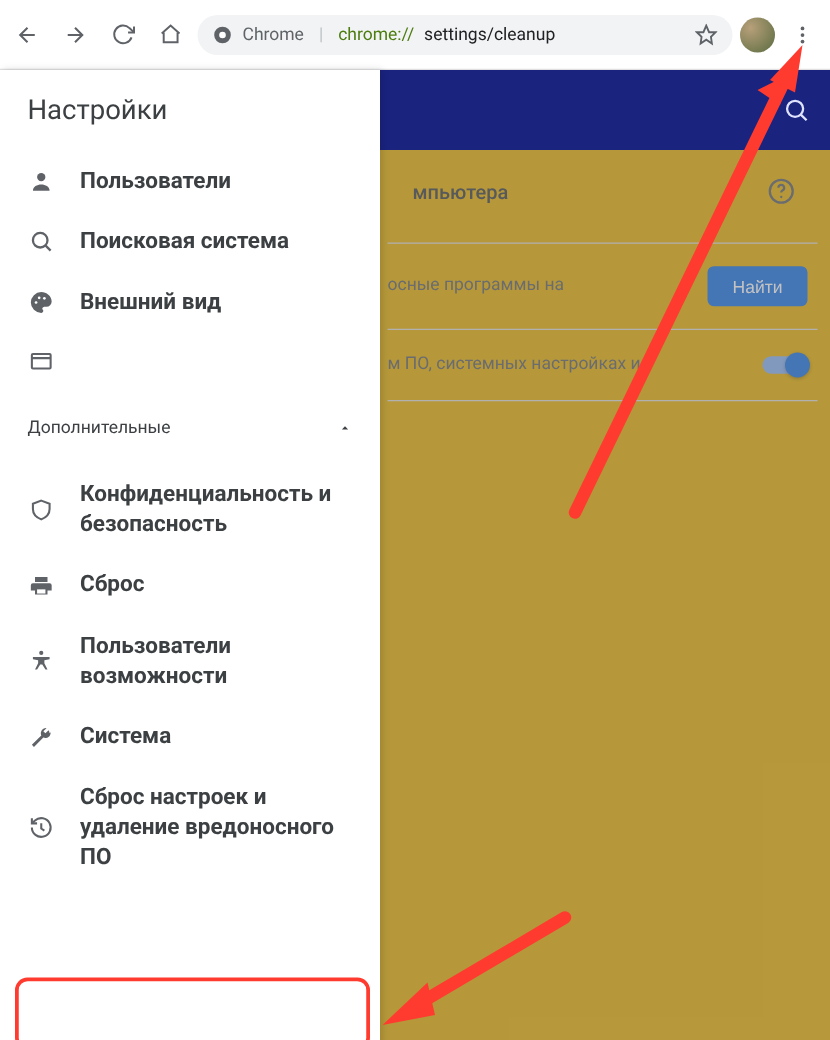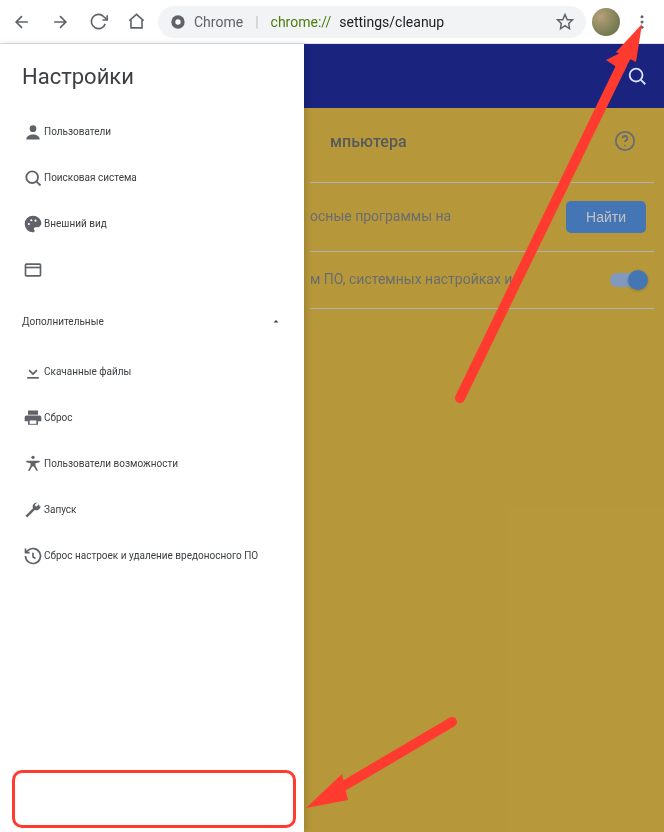--- a/index.html
+++ b/index.html
@@ -1,17 +1,17 @@
 <!DOCTYPE html>
 <html><head>
 <meta charset="utf-8">
 <style>
   * { box-sizing: border-box; margin: 0; padding: 0; }
   html, body { width: 664px; height: 832px; overflow: hidden; font-family: "Segoe UI", Roboto, Arial, sans-serif; background: #fff; }
-  .chrome-toolbar { display: flex; align-items: center; height: 44px; padding: 0 6px; gap: 6px; border-bottom: 1px solid #e0e0e0; }
+  .chrome-toolbar { display: flex; align-items: center; height: 56px; padding: 0 6px; gap: 6px; border-bottom: 1px solid #e0e0e0; }
   .tb-btn { width: 32px; height: 32px; display: flex; align-items: center; justify-content: center; color: #5f6368; border-radius: 50%; }
   .omnibox { flex: 1; height: 32px; background: #f1f3f4; border-radius: 16px; display: flex; align-items: center; padding: 0 12px; gap: 8px; color: #5f6368; font-size: 14px; }
   .omnibox .url-dim { color: #4d7c0f; }
   .omnibox .url-strong { color: #202124; }
   .omnibox .pipe { color: #bdc1c6; margin: 0 4px; }
   .omnibox .chrome-label { color: #5f6368; }
   .avatar { width: 28px; height: 28px; border-radius: 50%; background: radial-gradient(circle at 30% 30%, #b7a07a, #5a6b3f); }
   .star { margin-left: auto; color: #5f6368; }
   .appbar { background: #1a237e; height: 64px; display: flex; align-items: center; padding: 0 16px; color: #fff; }
   .appbar .title { font-size: 20px; flex:1; }
@@ -25,24 +25,24 @@
   .card-row { display:flex; align-items:center; padding: 18px 8px 18px 0; gap:12px; border-bottom:1px solid #e0e0e0; }
   .card-row:last-child { border-bottom:none; }
   .card-text { flex:1; font-size:14px; color:#5f6368; padding-right:4px; line-height:1.4; }
   .find-btn { background:#1a73e8; color:#fff; border:none; border-radius:5px; padding:8px 20px; font-size:14px; font-weight:500; }
   .toggle { width:36px; height:14px; background:#8ab4f8; border-radius:7px; position:relative; }
   .toggle::after { content:""; position:absolute; right:-2px; top:-3px; width:20px; height:20px; background:#1a73e8; border-radius:50%; box-shadow:0 1px 3px rgba(0,0,0,.3); }
   .overlay { position:absolute; top:64px; left:0; right:0; bottom:0; background:rgba(120,120,120,.45); }
   .sidebar { position:absolute; top:0; left:0; width:304px; bottom:0; background:#fff; z-index:5; box-shadow: 2px 0 6px rgba(0,0,0,.15); display:flex; flex-direction:column; }
   .sb-title { padding: 20px 22px 12px; font-size:22px; color:#3c4043; }
   .sb-list { padding: 8px 0; overflow-y:auto; }
-  .sb-item { display:flex; align-items:center; padding: 12px 22px; color:#3c4043; font-size:10px; font-weight:400; border-radius:0 22px 22px 0; margin-right:6px; }
+  .sb-item { display:flex; align-items:center; gap:20px; padding: 12px 22px; color:#3c4043; font-size:18px; font-weight:700; border-radius:0 22px 22px 0; margin-right:6px; }
   .sb-item .ico { width:22px; height:22px; display:flex; align-items:center; justify-content:center; color:#5f6368; flex-shrink:0; }
   .sb-item .lbl { line-height:1.35; }
-  .sb-section { display:flex; align-items:center; padding: 14px 22px; font-size:10px; color:#3c4043; font-weight:400; }
+  .sb-section { display:flex; align-items:center; padding: 14px 22px; font-size:14px; color:#3c4043; font-weight:400; }
   .sb-section .chev { margin-left:auto; }
   .highlight { position:absolute; left:12px; width:284px; border:3px solid #ff3b2f; border-radius:10px; z-index:6; pointer-events:none; }
   .arrow { position:absolute; z-index:7; }
   .arrow line { stroke:#ff3b2f; stroke-width:10; stroke-linecap:round; }
   .arrow polygon { fill:#ff3b2f; }
   svg { display:block; }
 </style>
 </head>
 <body>
 
@@ -175,26 +175,25 @@
       <span>Дополнительные</span>
       <span class="chev">
           <svg width="12" height="12" viewBox="0 0 24 24" fill="currentColor">
             <path d="M7 15l5-5 5 5z"></path>
           </svg>
         </span>
     </div>
     <div class="sb-list">
       <div class="sb-item">
         <span class="ico">
-            <svg width="20" height="20" viewBox="0 0 24 24" fill="currentColor">
-              <path d="M12 3v10l4-4 1.4 1.4L12 16 6.6 10.4 8 9l4 4V3h0z"></path>
-              <rect x="5" y="18" width="14" height="2"></rect>
-            </svg>
-          </span>
-        <span class="lbl">Скачанные файлы</span>
+            <svg width="20" height="20" viewBox="0 0 24 24" fill="none" stroke="currentColor" stroke-width="2">
+              <path d="M12 3l8 3v5c0 5-3 8-8 10-5-2-8-5-8-10V6l8-3z"></path>
+            </svg>
+          </span>
+        <span class="lbl">Конфиденциальность и безопасность</span>
       </div>
       <div class="sb-item">
         <span class="ico">
             <svg width="20" height="20" viewBox="0 0 24 24" fill="currentColor">
               <path d="M6 3h12v5H6zM4 9h16a2 2 0 0 1 2 2v5h-4v4H6v-4H2v-5a2 2 0 0 1 2-2z"></path>
               <rect x="8" y="15" width="8" height="4" fill="#fff"></rect>
             </svg>
           </span>
         <span class="lbl">Сброс</span>
       </div>
@@ -206,21 +205,21 @@
             </svg>
           </span>
         <span class="lbl">Пользователи возможности</span>
       </div>
       <div class="sb-item">
         <span class="ico">
             <svg width="20" height="20" viewBox="0 0 24 24" fill="currentColor">
               <path d="M21 7a5 5 0 0 1-7 5L5 21l-2-2 9-9a5 5 0 0 1 5-7l-3 3 2 2 3-3c.6.9 1 1.9 1 3z"></path>
             </svg>
           </span>
-        <span class="lbl">Запуск</span>
+        <span class="lbl">Система</span>
       </div>
       <div class="sb-item">
         <span class="ico">
             <svg width="20" height="20" viewBox="0 0 24 24" fill="none" stroke="currentColor" stroke-width="2">
               <path d="M3 12a9 9 0 1 0 3-6.7L3 8"></path>
               <path d="M3 3v5h5"></path>
               <path d="M12 8v5l3 2"></path>
             </svg>
           </span>
         <span class="lbl">Сброс настроек и удаление вредоносного ПО</span>

